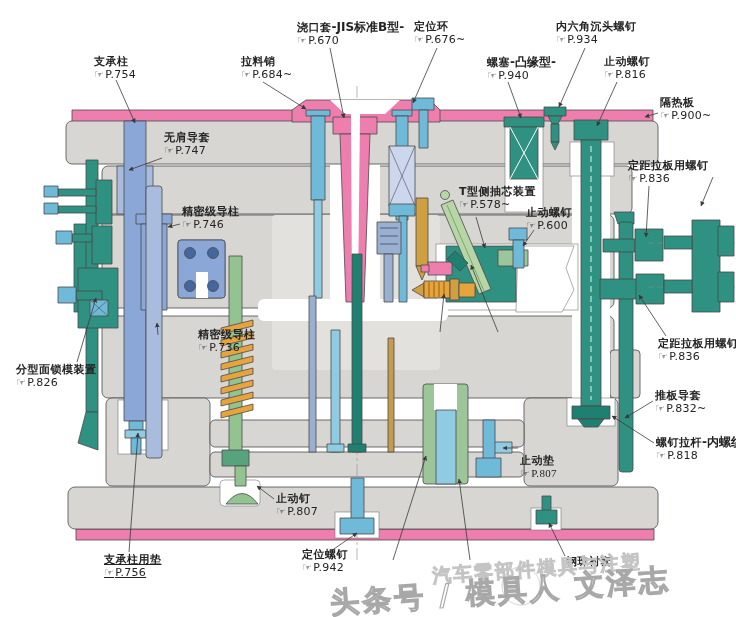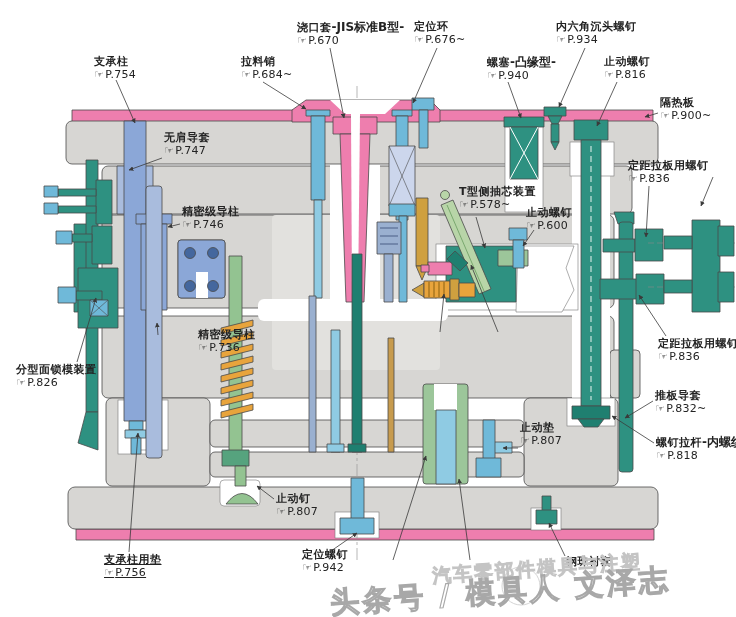--- a/index.html
+++ b/index.html
@@ -356,21 +356,21 @@
         <div class="lpage"><span class="ref">☞</span>P.836</div>
       </div>
       <div class="label" style="left: 655px; top: 390px;">
         <div class="lname">推板导套</div>
         <div class="lpage"><span class="ref">☞</span>P.832~</div>
       </div>
       <div class="label" style="left: 656px; top: 436px;">
         <div class="lname">螺钉拉杆<span class="lsub">-内螺纹型-</span></div>
         <div class="lpage"><span class="ref">☞</span>P.818</div>
       </div>
-      <div class="label" style="left: 520px; top: 422px;">
+      <div class="label" style="left: 520px; top: 454px; font-family: Liberation Serif, serif;">
         <div class="lname">止动垫</div>
         <div class="lpage"><span class="ref">☞</span>P.807</div>
       </div>
       <div class="label" style="left: 276px; top: 493px;">
         <div class="lname">止动钉</div>
         <div class="lpage"><span class="ref">☞</span>P.807</div>
       </div>
       <div class="label" style="left: 302px; top: 549px;">
         <div class="lname">定位螺钉</div>
         <div class="lpage"><span class="ref">☞</span>P.942</div>

